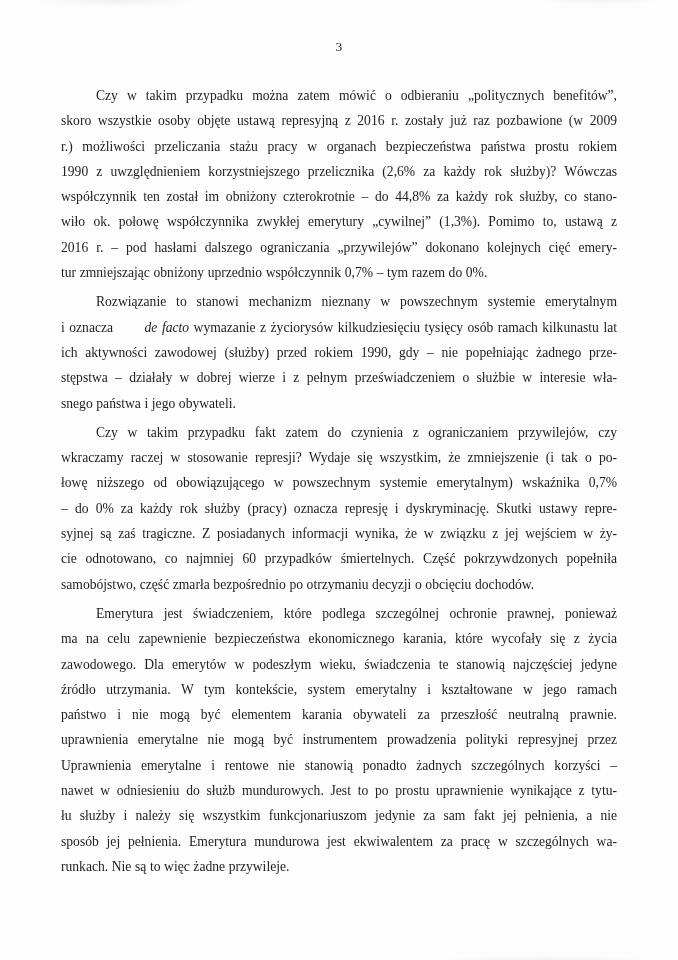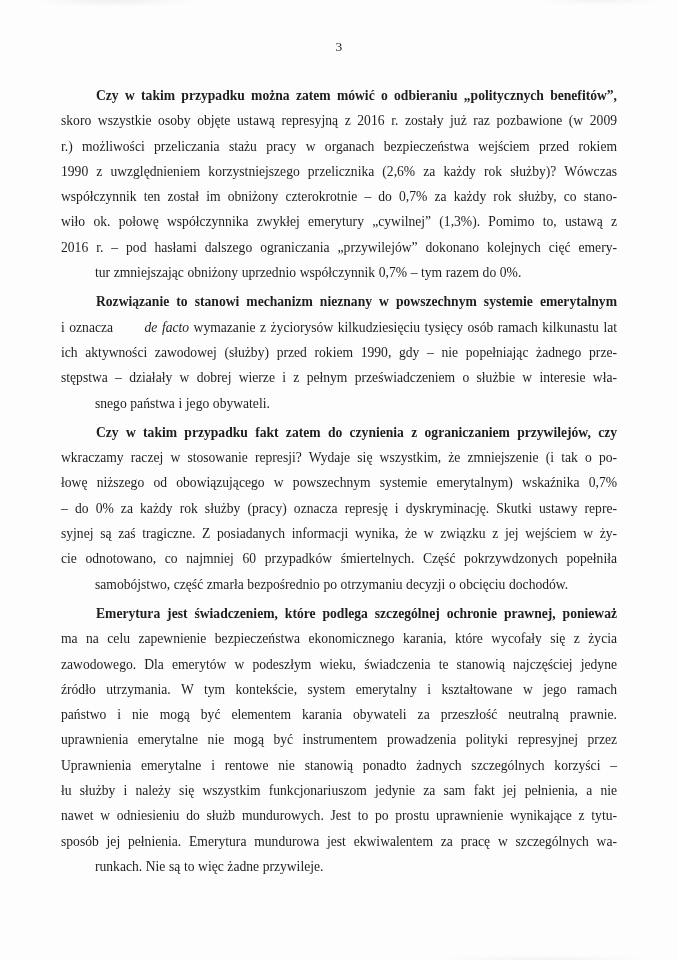--- a/index.html
+++ b/index.html
@@ -42,37 +42,37 @@
   }
   .paragraph { margin: 0; }
   .paragraph + .paragraph { margin-top: 4px; }
   .line {
     font-size: 13.6px;
     line-height: 25.3px;
     text-align: justify;
     text-align-last: justify;
     word-spacing: 0.2px;
   }
-  .line.first { text-indent: 35px; font-weight: bold; }
-  .line.last  { text-align-last: left; margin-left: 34px; }
+  .line.first { text-indent: 35px; }
+  .line.last  { text-align-last: left; }
   .line em { font-style: italic; margin-left: 27px; }
 </style>
 </head>
 <body>
 
 <div class="page" style="background: rgb(253, 253, 253); color: rgb(29, 29, 29);">
   <div class="scan-overlay"></div>
   <div class="page-number">3</div>
   <div class="content" id="content">
       <div class="paragraph">
         <div class="line first"><span>Czy w takim przypadku można zatem mówić o odbieraniu „politycznych benefitów”,</span></div>
         <div class="line"><span>skoro wszystkie osoby objęte ustawą represyjną z 2016 r. zostały już raz pozbawione (w 2009</span></div>
-        <div class="line"><span>r.) możliwości przeliczania stażu pracy w organach bezpieczeństwa wejściem przed rokiem</span></div>
+        <div class="line"><span>r.) możliwości przeliczania stażu pracy w organach bezpieczeństwa państwa prostu rokiem</span></div>
         <div class="line"><span>1990 z uwzględnieniem korzystniejszego przelicznika (2,6% za każdy rok służby)? Wówczas</span></div>
-        <div class="line"><span>współczynnik ten został im obniżony czterokrotnie – do 0,7% za każdy rok służby, co stano-</span></div>
+        <div class="line"><span>współczynnik ten został im obniżony czterokrotnie – do 44,8% za każdy rok służby, co stano-</span></div>
         <div class="line"><span>wiło ok. połowę współczynnika zwykłej emerytury „cywilnej” (1,3%). Pomimo to, ustawą z</span></div>
         <div class="line"><span>2016 r. – pod hasłami dalszego ograniczania „przywilejów” dokonano kolejnych cięć emery-</span></div>
         <div class="line last"><span>tur zmniejszając obniżony uprzednio współczynnik 0,7% – tym razem do 0%.</span></div>
       </div>
       <div class="paragraph">
         <div class="line first"><span>Rozwiązanie to stanowi mechanizm nieznany w powszechnym systemie emerytalnym</span></div>
         <div class="line"><span>i oznacza </span><em>de facto</em><span> wymazanie z życiorysów kilkudziesięciu tysięcy osób ramach kilkunastu lat</span></div>
         <div class="line"><span>ich aktywności zawodowej (służby) przed rokiem 1990, gdy – nie popełniając żadnego prze-</span></div>
         <div class="line"><span>stępstwa – działały w dobrej wierze i z pełnym przeświadczeniem o służbie w interesie wła-</span></div>
         <div class="line last"><span>snego państwa i jego obywateli.</span></div>
@@ -87,19 +87,19 @@
         <div class="line last"><span>samobójstwo, część zmarła bezpośrednio po otrzymaniu decyzji o obcięciu dochodów.</span></div>
       </div>
       <div class="paragraph">
         <div class="line first"><span>Emerytura jest świadczeniem, które podlega szczególnej ochronie prawnej, ponieważ</span></div>
         <div class="line"><span>ma na celu zapewnienie bezpieczeństwa ekonomicznego karania, które wycofały się z życia</span></div>
         <div class="line"><span>zawodowego. Dla emerytów w podeszłym wieku, świadczenia te stanowią najczęściej jedyne</span></div>
         <div class="line"><span>źródło utrzymania. W tym kontekście, system emerytalny i kształtowane w jego ramach</span></div>
         <div class="line"><span>państwo i nie mogą być elementem karania obywateli za przeszłość neutralną prawnie.</span></div>
         <div class="line"><span>uprawnienia emerytalne nie mogą być instrumentem prowadzenia polityki represyjnej przez</span></div>
         <div class="line"><span>Uprawnienia emerytalne i rentowe nie stanowią ponadto żadnych szczególnych korzyści –</span></div>
+        <div class="line"><span>nawet w odniesieniu do służb mundurowych. Jest to po prostu uprawnienie wynikające z tytu-</span></div>
         <div class="line"><span>łu służby i należy się wszystkim funkcjonariuszom jedynie za sam fakt jej pełnienia, a nie</span></div>
-        <div class="line"><span>nawet w odniesieniu do służb mundurowych. Jest to po prostu uprawnienie wynikające z tytu-</span></div>
         <div class="line"><span>sposób jej pełnienia. Emerytura mundurowa jest ekwiwalentem za pracę w szczególnych wa-</span></div>
         <div class="line last"><span>runkach. Nie są to więc żadne przywileje.</span></div>
       </div>
     </div>
 </div>
 
 </body></html>

